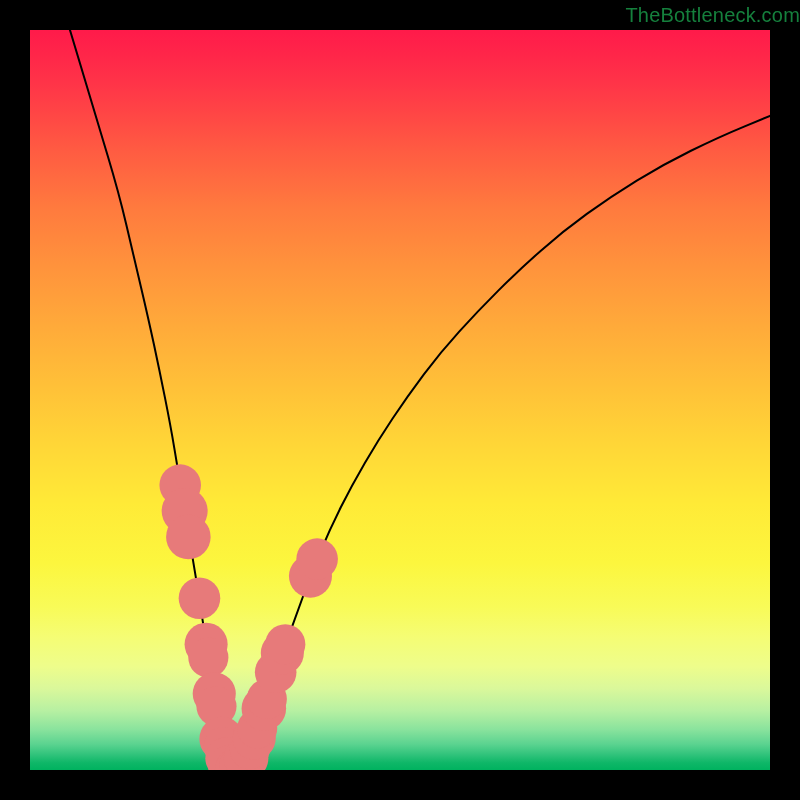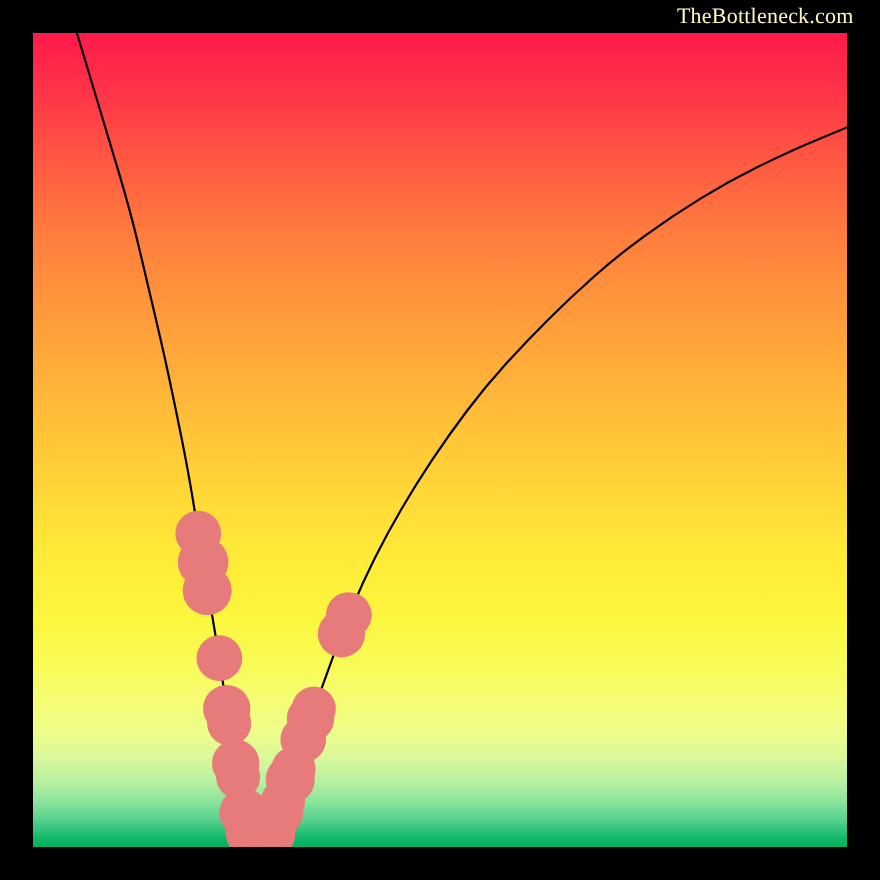--- a/index.html
+++ b/index.html
@@ -53,27 +53,26 @@
       #00b25f 100%
     );
   }
   .svg-layer {
     position: absolute;
     inset: 0;
   }
   .watermark {
     position: absolute;
     top: 4px;
-    right: 24px;
-    color: #fef9c3;
+    right: 0;
+    color: #15803d;
     font-size: 20px;
     font-weight: 500;
     letter-spacing: 0.2px;
     pointer-events: none;
-    font-family: Liberation Serif, serif;
   }
 </style>
 </head>
 <body>
 
 <div class="frame">
   <div class="plot-area">
     <div class="gradient"></div>
     <svg class="svg-layer" viewBox="0 0 740 740" preserveAspectRatio="none">
       <path id="curve-path" fill="none" stroke="#000000" stroke-width="2" stroke-linecap="round" d="M 22.20 -59.20 Q 22.20 -59.20 33.30 -22.20 Q 44.40 14.80 55.50 51.80 Q 66.60 88.80 77.70 125.80 Q 88.80 162.80 96.20 194.25 Q 103.60 225.70 111.00 257.15 Q 118.40 288.60 123.95 314.50 Q 129.50 340.40 135.05 368.15 Q 140.60 395.90 144.30 418.10 Q 148.00 440.30 151.70 462.50 Q 155.40 484.70 159.10 506.90 Q 162.80 529.10 166.50 551.30 Q 170.20 573.50 173.16 593.85 Q 176.12 614.20 179.08 632.70 Q 182.04 651.20 184.63 667.85 Q 187.22 684.50 189.81 698.19 Q 192.40 711.88 194.62 721.13 Q 196.84 730.38 199.80 734.63 Q 202.76 738.89 205.72 738.89 Q 208.68 738.89 211.64 735.00 Q 214.60 731.12 218.30 722.24 Q 222.00 713.36 226.44 700.78 Q 230.88 688.20 236.06 672.66 Q 241.24 657.12 247.16 639.36 Q 253.08 621.60 259.74 603.10 Q 266.40 584.60 273.80 564.25 Q 281.20 543.90 290.45 521.70 Q 299.70 499.50 310.80 477.30 Q 321.90 455.10 334.85 432.90 Q 347.80 410.70 362.60 388.50 Q 377.40 366.30 394.05 344.10 Q 410.70 321.90 429.20 301.55 Q 447.70 281.20 468.05 260.85 Q 488.40 240.50 510.60 220.89 Q 532.80 201.28 556.85 183.89 Q 580.90 166.50 606.80 150.59 Q 632.70 134.68 660.45 120.99 Q 688.20 107.30 714.10 96.57 T 740.00 85.84"></path>

